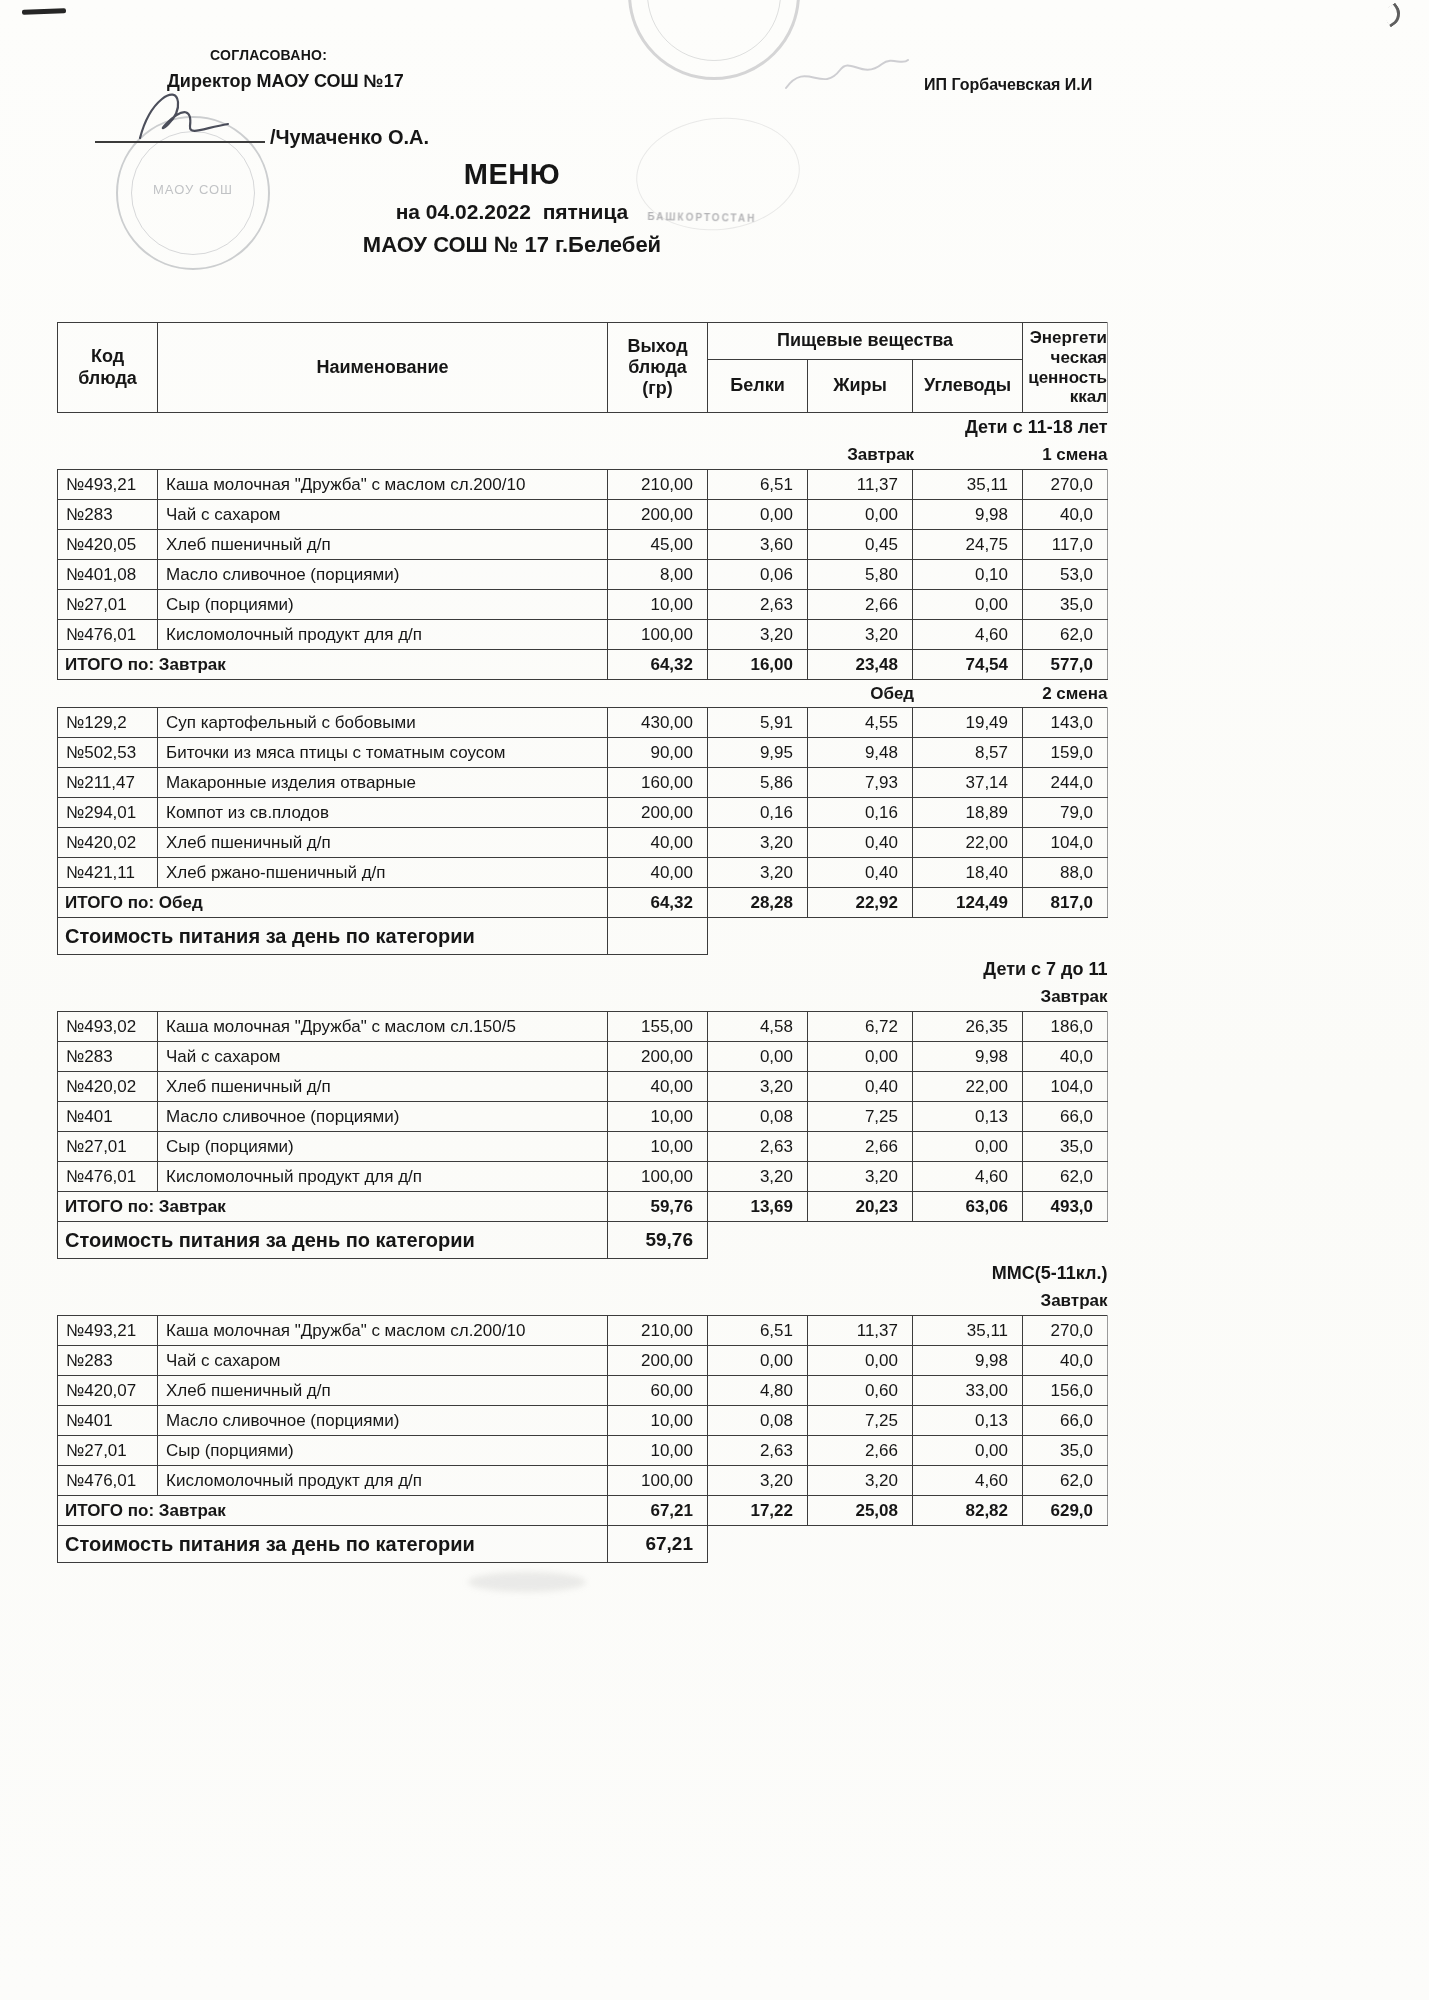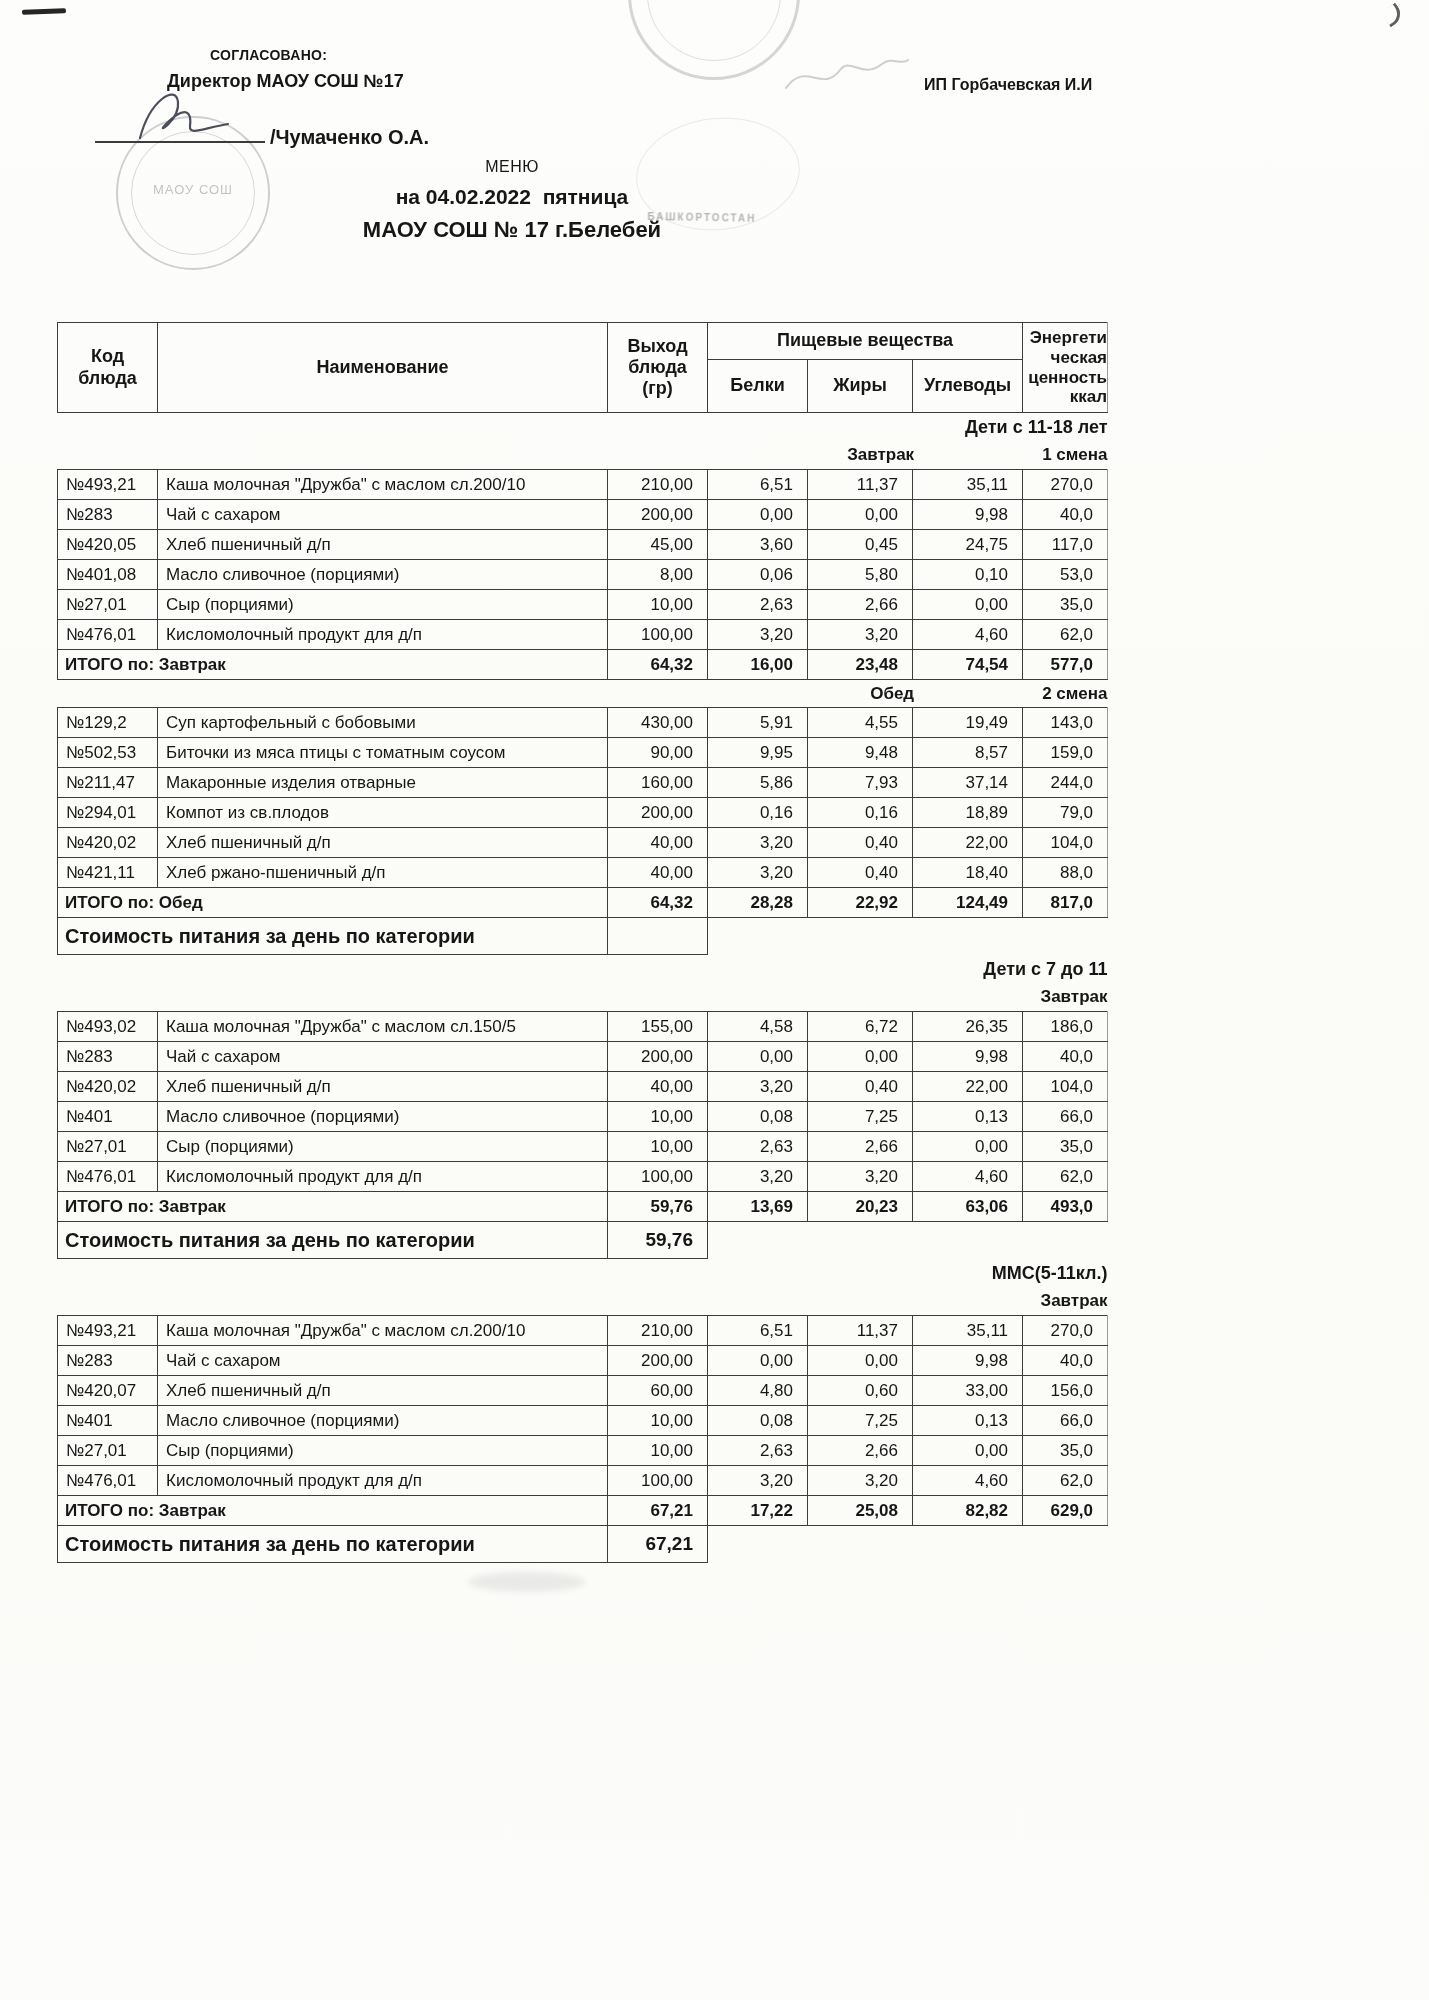--- a/index.html
+++ b/index.html
@@ -24,21 +24,21 @@
   .signature-line{position:absolute;left:95px;top:141px;width:170px;border-top:2px solid #3b3b3b;}
   .handwriting{position:absolute;left:782px;top:50px;opacity:.6;}
   .bottom-smudge{position:absolute;left:468px;top:1572px;width:118px;height:20px;background:rgba(140,140,145,.16);border-radius:50%;filter:blur(3px);}
 
   
   .approved-label{position:absolute;left:210px;top:47px;font-size:14px;font-weight:bold;letter-spacing:.3px;}
   .approved-role{position:absolute;left:167px;top:71px;font-size:18px;font-weight:bold;}
   .vendor{position:absolute;left:924px;top:76px;font-size:16px;font-weight:bold;}
   .signature-name{position:absolute;left:270px;top:118px;font-size:20px;font-weight:bold;margin-top:8px;}
   .title-block{position:absolute;left:0;top:158px;width:1024px;text-align:center;}
-  .doc-title{font-size:16px;font-weight:normal;letter-spacing:.5px;}
+  .doc-title{font-size:29px;font-weight:bold;letter-spacing:.5px;}
   .doc-date{font-size:21px;font-weight:bold;margin-top:9px;white-space:pre;}
   .doc-school{font-size:22px;font-weight:bold;margin-top:8px;}
 
   
   table.menu{position:absolute;left:57px;top:322px;width:1050px;border-collapse:collapse;table-layout:fixed;}
   .menu th,.menu td{vertical-align:middle;padding:0;}
   .menu .b{border:1px solid #3c3c3c;}
   .menu .b:last-child{border-right-color:#9a9a9a;}
   .menu .nb{border:none;text-align:right;}
   .menu thead th{font-weight:bold;font-size:18px;text-align:center;white-space:pre-line;line-height:1.18;}

